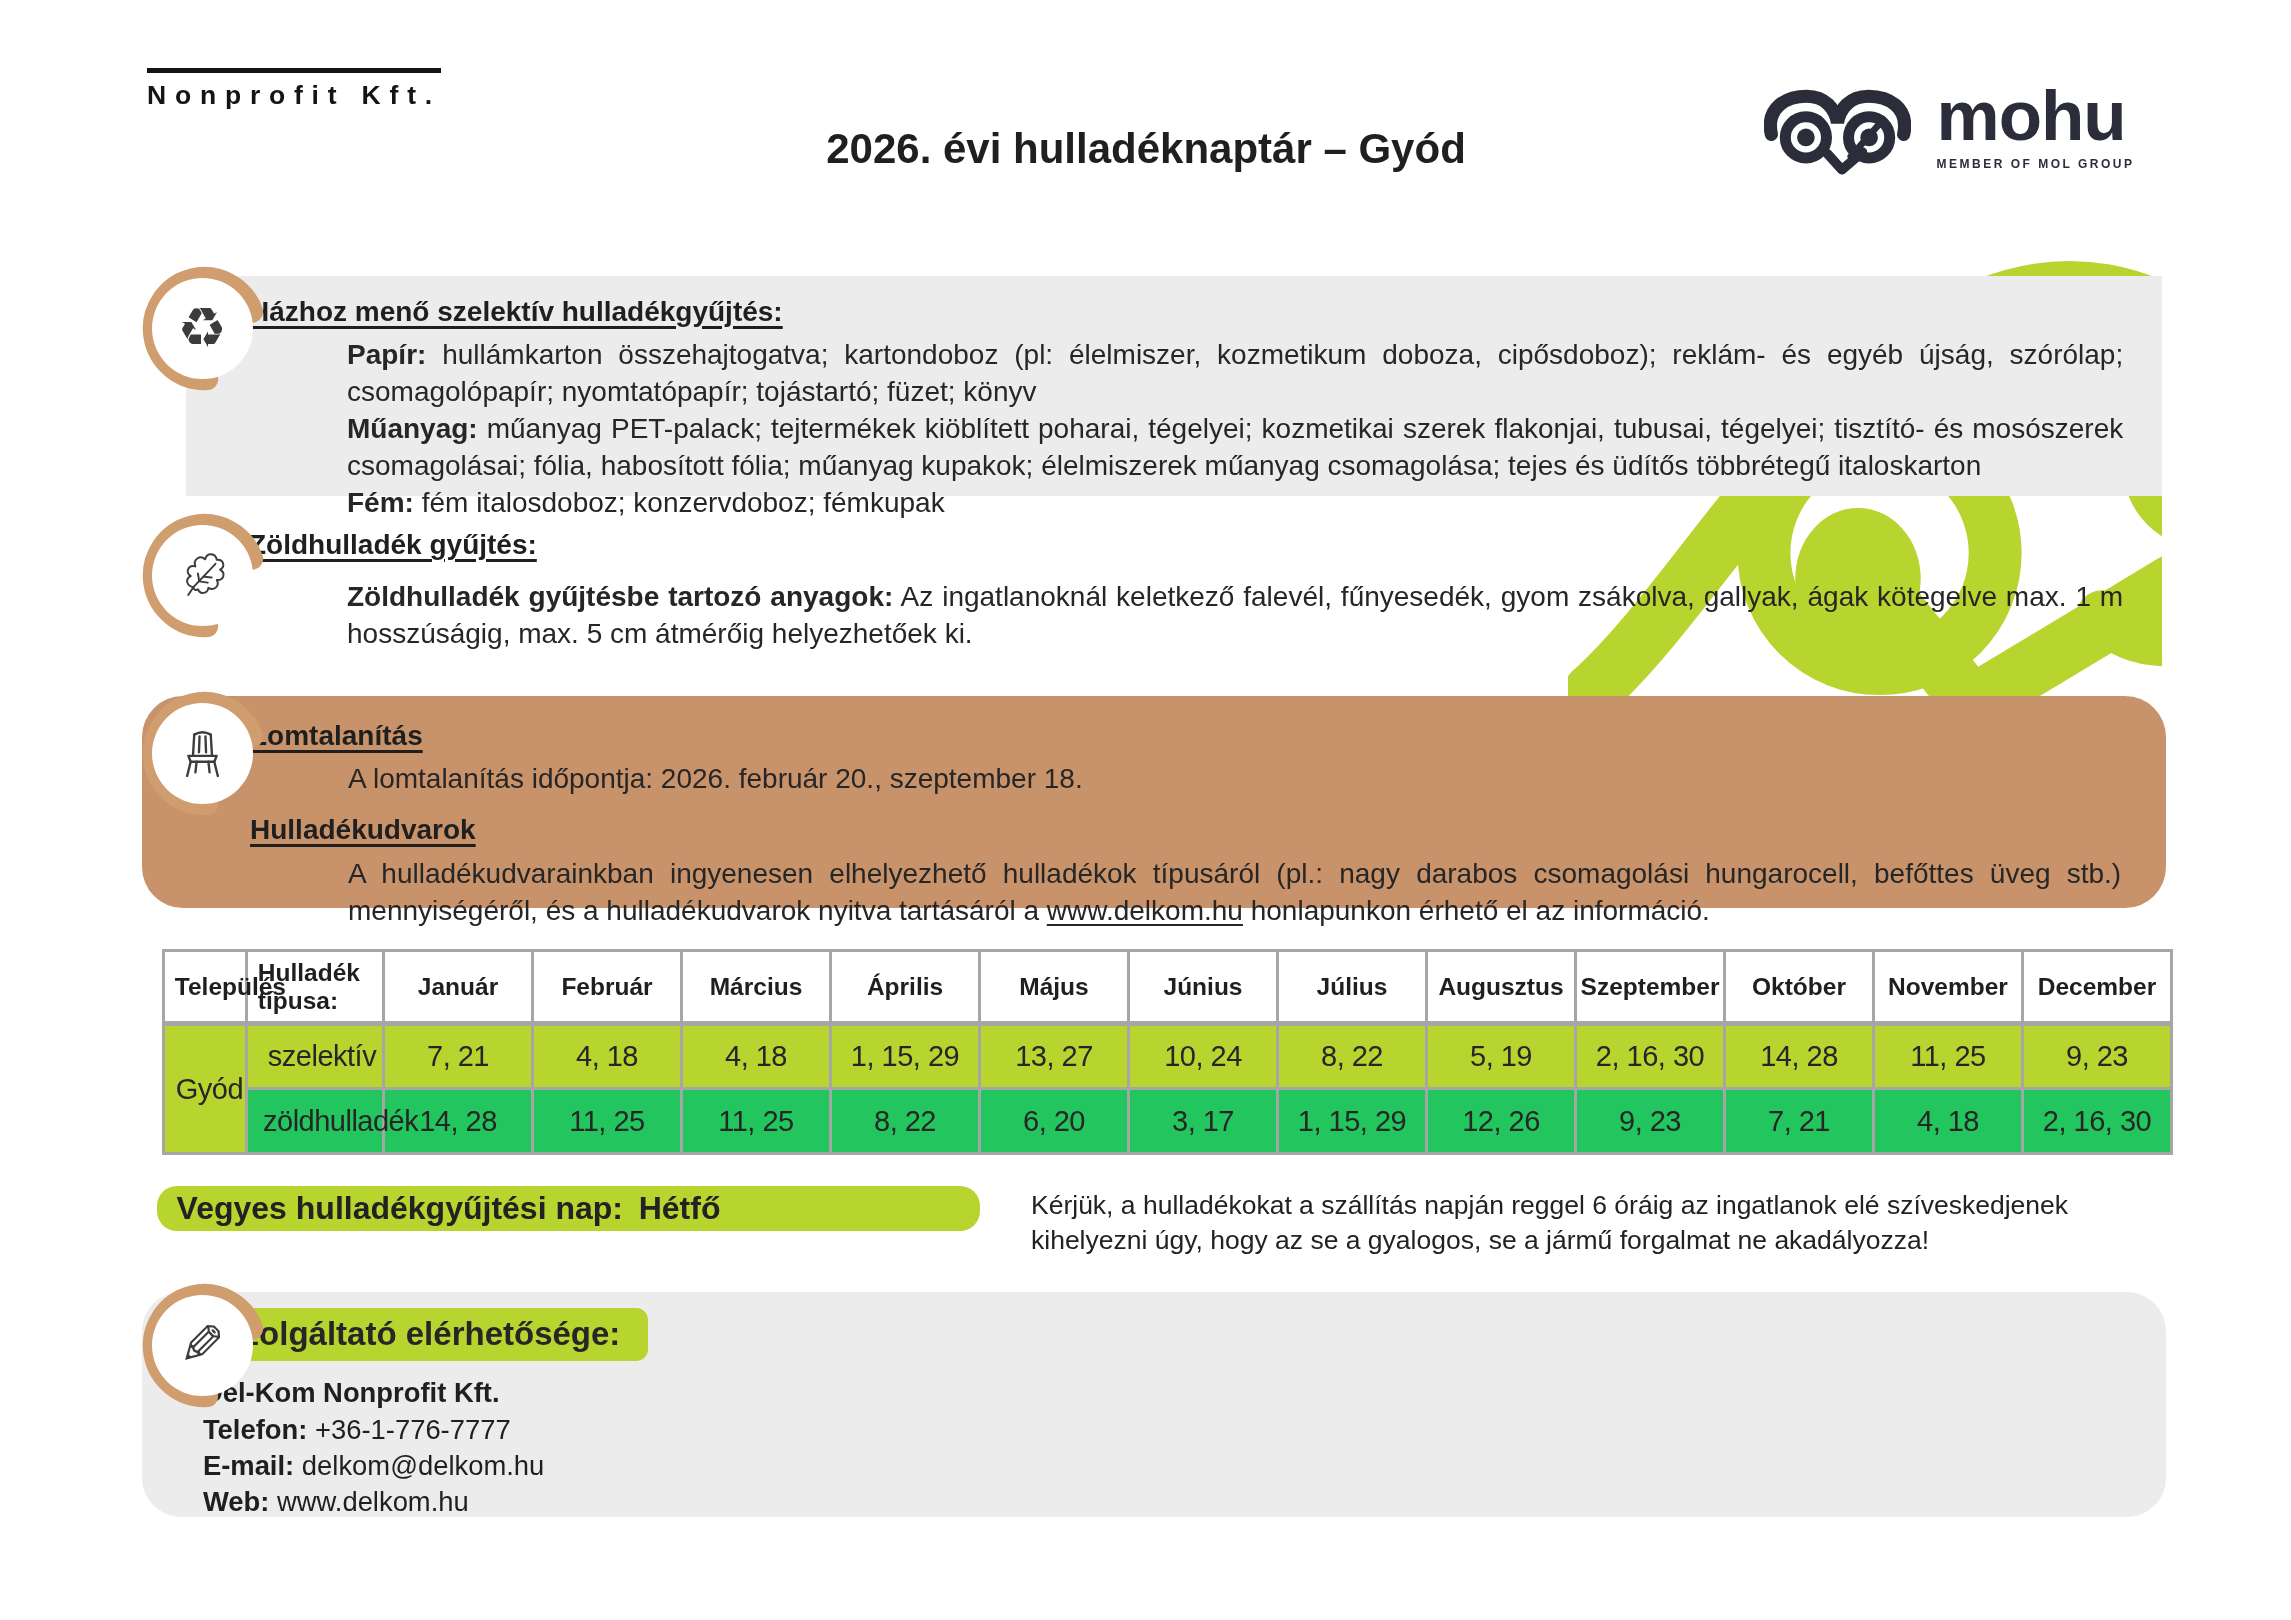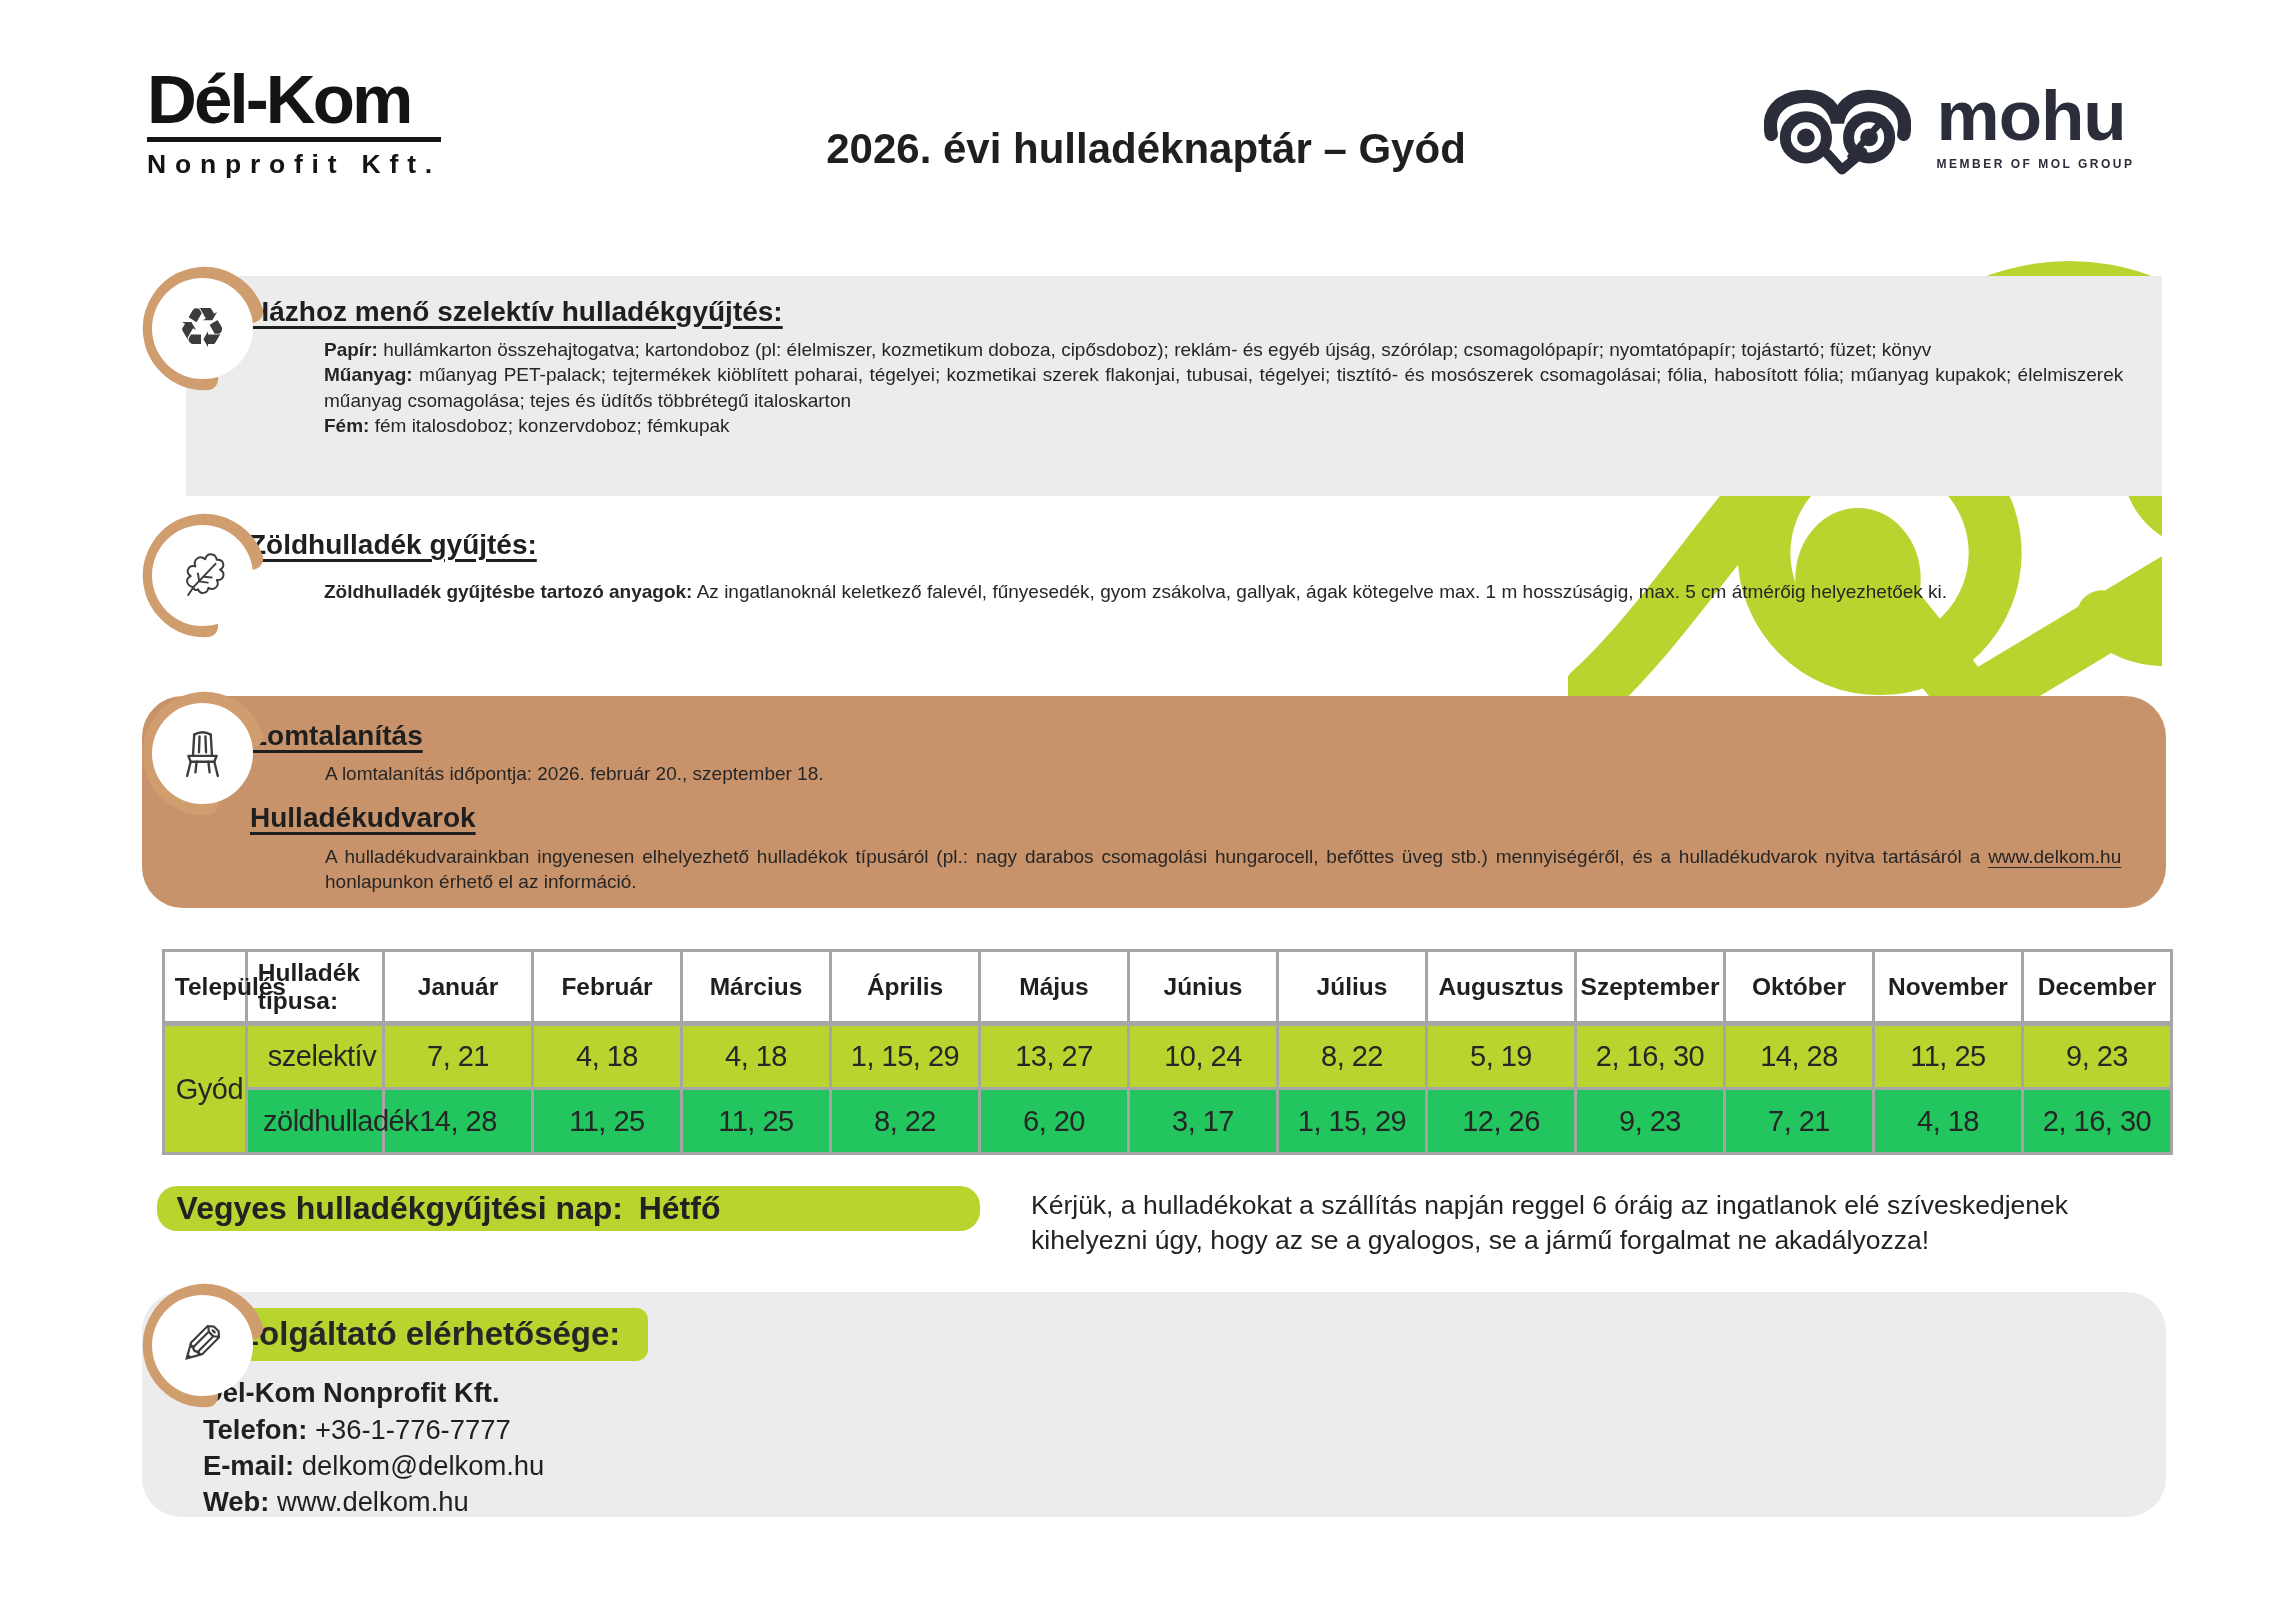--- a/index.html
+++ b/index.html
@@ -22,21 +22,21 @@
   }
   .mohu{position:absolute;left:1764px;top:82px;display:flex;gap:25.5px;align-items:flex-start;}
   .mohu-owl{width:147px;height:102px;}
   .mohu-word{font-size:71px;font-weight:800;color:#2b2d3a;line-height:.95;letter-spacing:-1px;}
   .mohu-sub{font-size:12px;font-weight:700;letter-spacing:2.5px;color:#2b2d3a;margin-top:7.8px;}
   
   .deco{position:absolute;left:1568px;top:251px;width:594px;height:463px;overflow:hidden;pointer-events:none;}
   
   .box-gray{position:absolute;left:186px;top:276px;width:1976px;height:220px;background:#ececec;box-sizing:border-box;padding:19.6px 29px 0 63px;}
   .sect-heading{font-size:28px;font-weight:800;color:#1f1f1f;text-decoration:underline;text-decoration-thickness:2.5px;text-underline-offset:4.9px;margin:0 0 9.8px 0;}
-  .sect-body{margin-left:75px;margin-right:9.8px;font-size:19px;line-height:1.32;text-align:justify;}
+  .sect-body{margin-left:98px;margin-right:9.8px;font-size:28px;line-height:1.32;text-align:justify;}
   .sect-body p{margin:0;}
   .blabel{font-weight:800;}
   .box-plain{position:absolute;left:186px;top:529px;width:1976px;box-sizing:border-box;padding:0 29px 0 63px;}
   .box-brown{position:absolute;left:142px;top:696px;width:2024px;height:212px;background:#c8936a;border-radius:41px;box-sizing:border-box;padding:23.5px 35px 0 108px;z-index:2;}
   .box-brown .sect-body{text-align:justify;}
   .box-brown .single{text-align:left;}
   .link{text-decoration:underline;text-underline-offset:3.9px;cursor:pointer;}
   
   .badge{position:absolute;width:133px;height:133px;z-index:3;}
   .badge svg.arc{position:absolute;left:0;top:0;width:133px;height:133px;}
@@ -64,21 +64,20 @@
   .contact-pill{display:inline-block;background:#b8d42e;border-radius:11.8px;padding:6.9px 27.4px 8.8px 21.6px;font-size:33px;font-weight:800;color:#262626;}
   .contact-lines{margin-left:3.9px;margin-top:13.7px;font-size:27.4px;line-height:1.33;color:#1f1f1f;}
   .contact-lines .row{white-space:nowrap;}
 </style>
 </head>
 <body>
 
 <div class="page">
 
   <div class="delkom">
-    <div class="delkom-name">Dél-Kom</div>
     <div class="delkom-rule"></div>
     <div class="delkom-sub">Nonprofit Kft.</div>
   </div>
 
   <div class="page-title">2026. évi hulladéknaptár – Gyód</div>
 
   <div class="mohu">
     <span>
       <svg class="mohu-owl" viewBox="0 0 200 120">
         <g fill="none" stroke="#2b2d3a" stroke-linecap="round">

